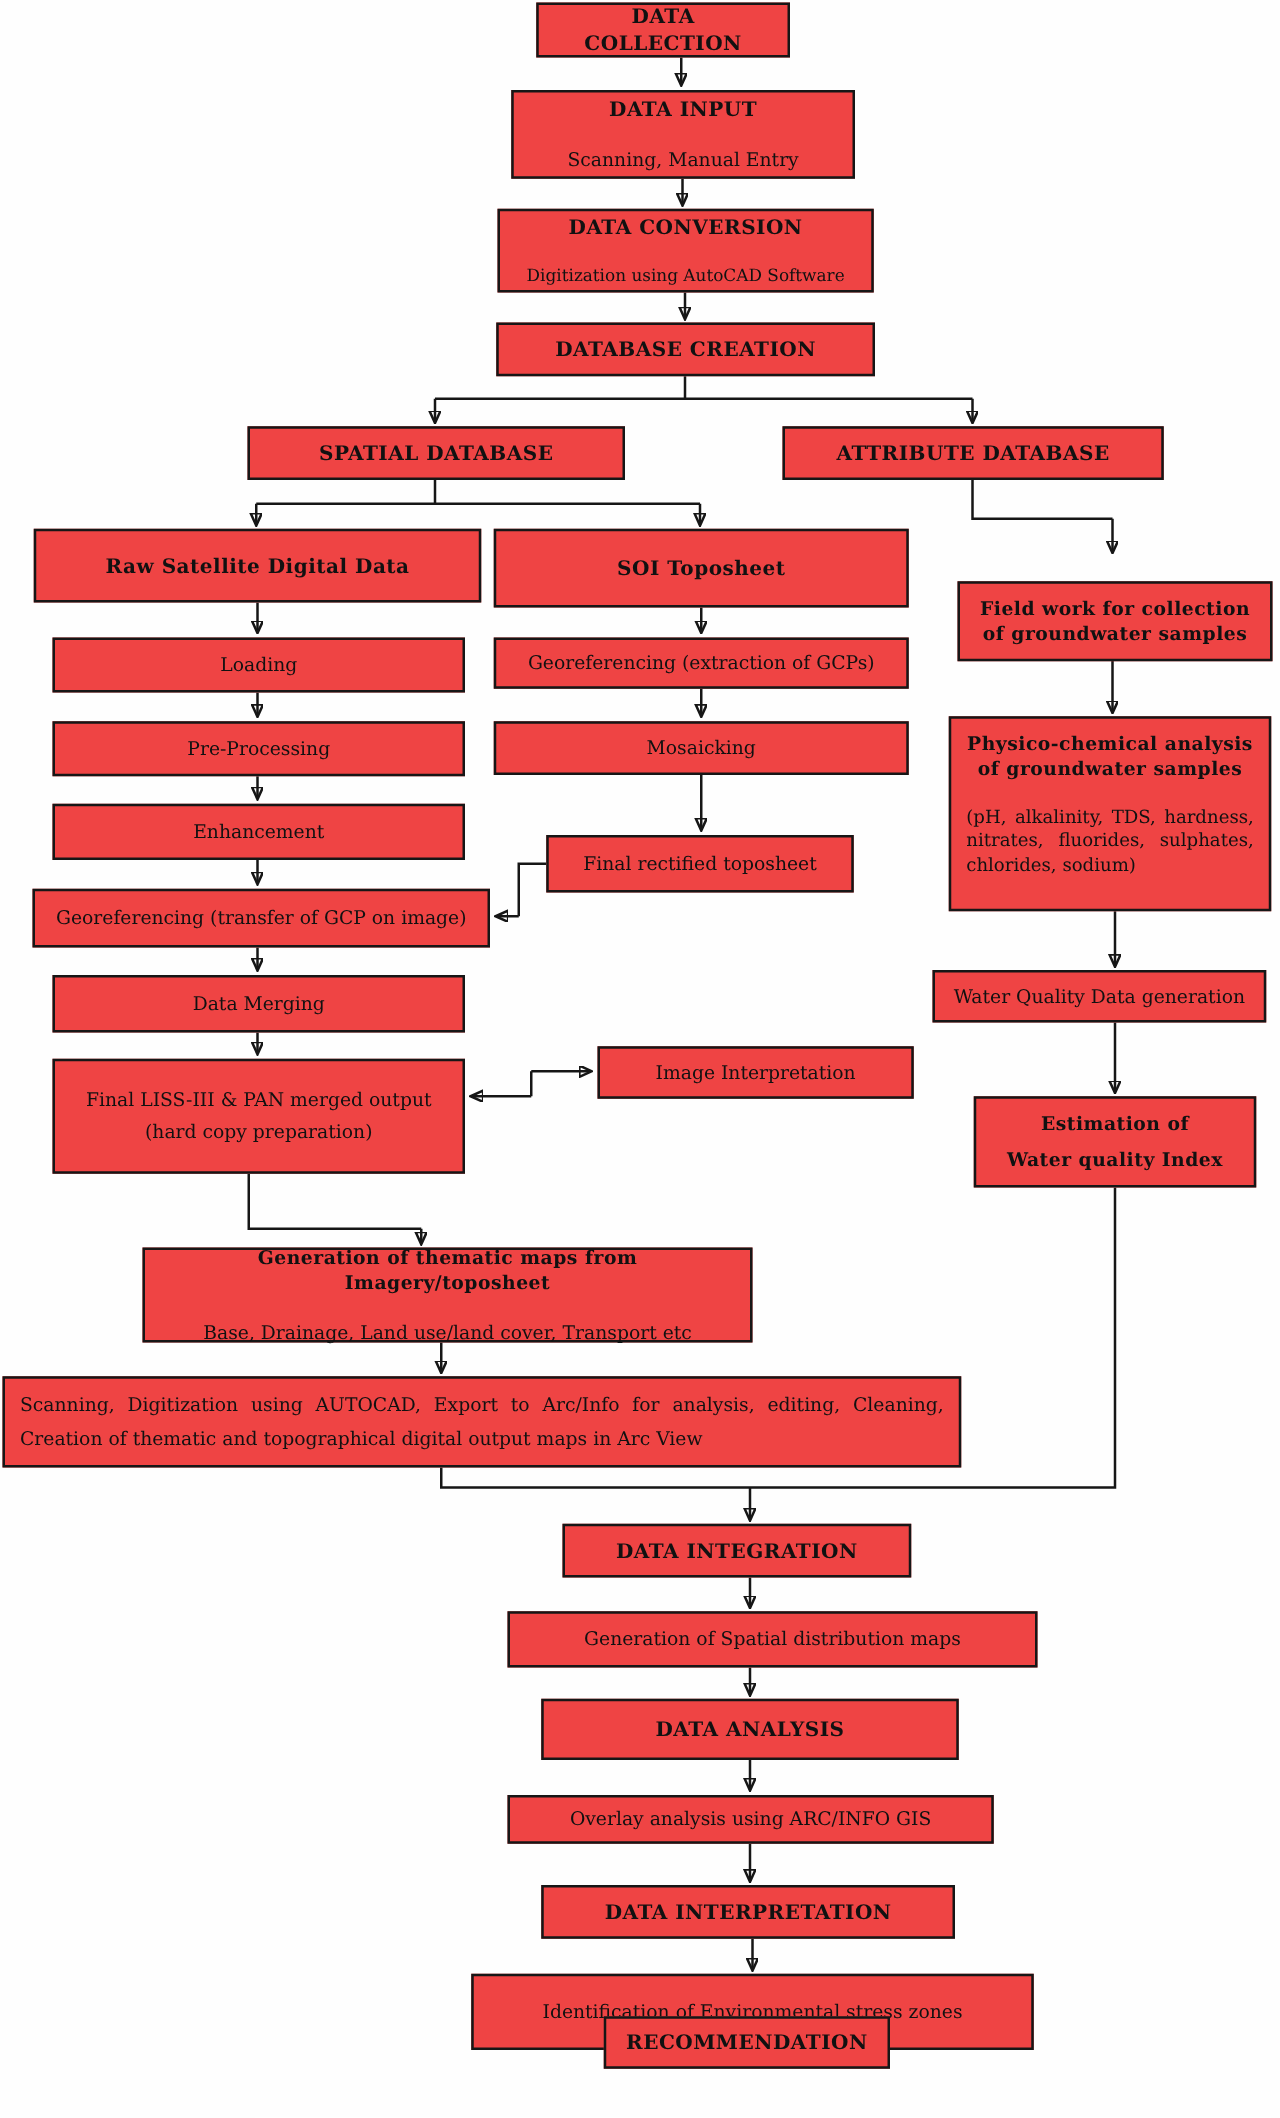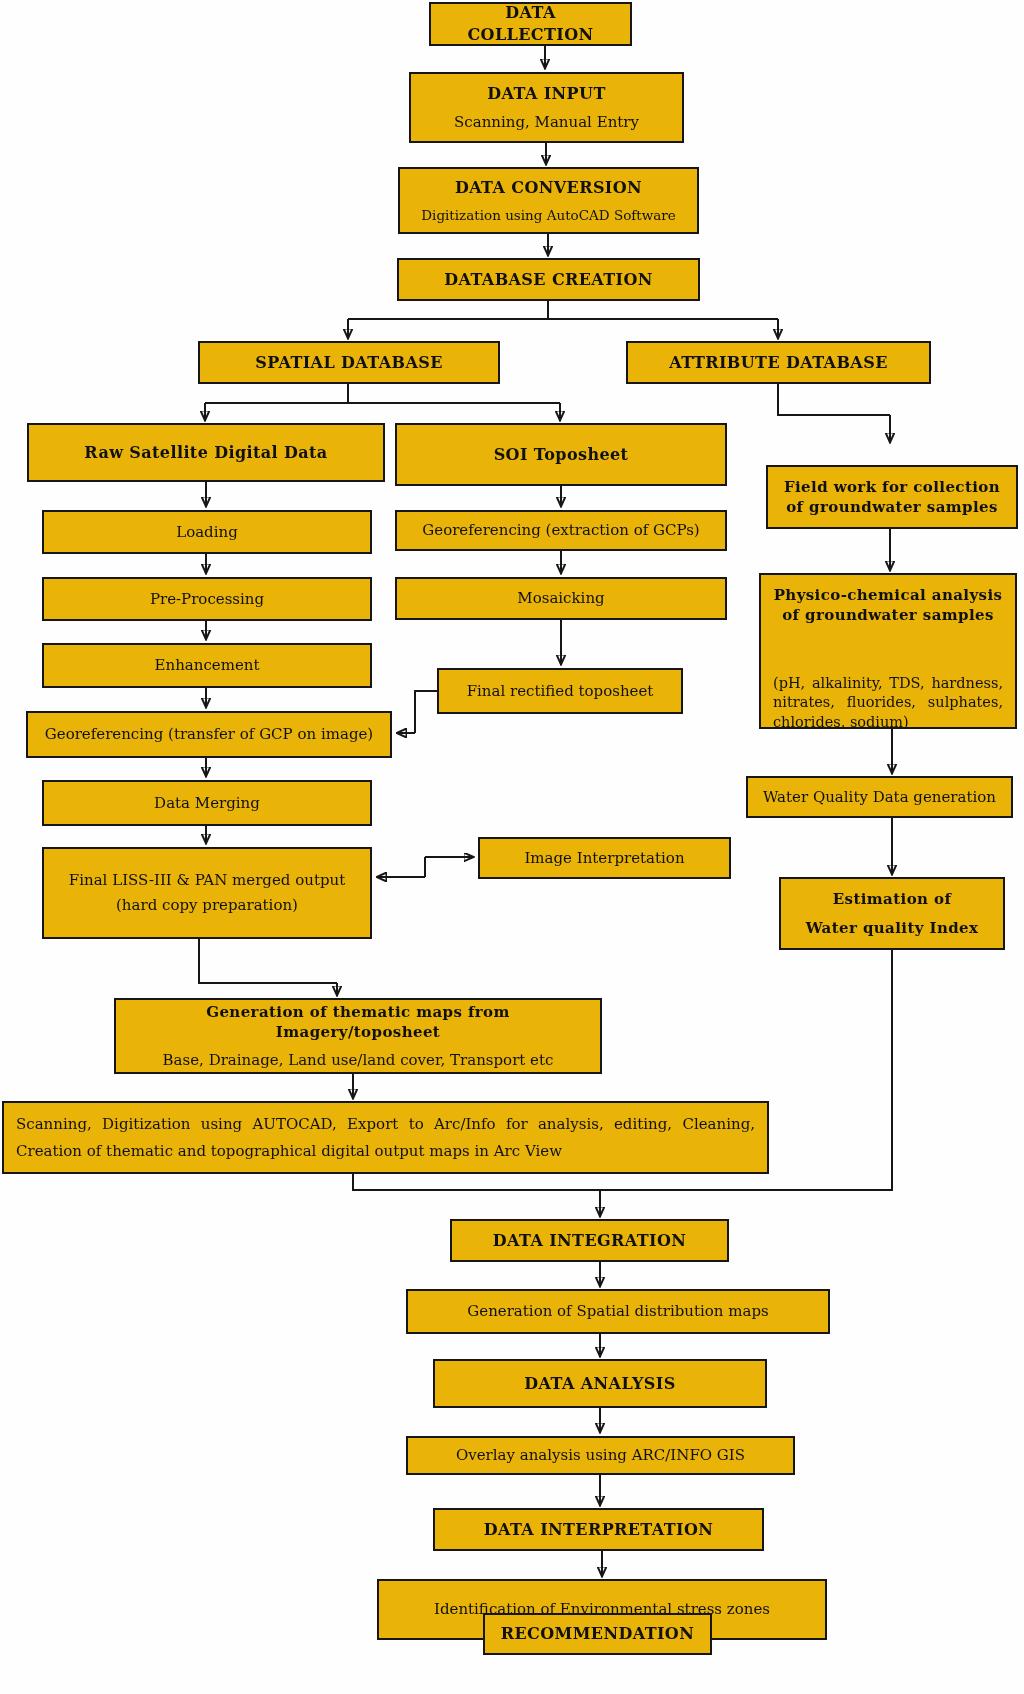--- a/index.html
+++ b/index.html
@@ -1,26 +1,26 @@
 <!DOCTYPE html>
 <html><head>
 <meta charset="utf-8">
 <style>
   html,body{margin:0;padding:0;background:#ffffff;}
   body{width:1024px;height:1694px;position:relative;font-family:"DejaVu Serif","Liberation Serif",serif;color:#111;}
   #canvas{position:absolute;left:0;top:0;width:1024px;height:1694px;background:#fefefe;overflow:hidden;}
-  .node{position:absolute;background:#eab308;border:2px solid #161616;box-sizing:border-box;
+  .node{position:absolute;background:#ef4444;border:2px solid #161616;box-sizing:border-box;
         display:flex;flex-direction:column;justify-content:center;align-items:center;
         text-align:center;padding:13px 12px;line-height:1.35;}
   .node .t{font-weight:bold;font-size:16px;letter-spacing:.4px;}
   .node .s{font-size:15px;}
   .node .s.small{font-size:13.5px;}
-  .node.justify{align-items:flex-start;text-align:justify;gap:40px;}
+  .node.justify{align-items:flex-start;text-align:justify;}
   .node.justify .s{text-align:justify;width:100%;}
-  .node .gap{margin-top:8px;}
+  .node .gap{margin-top:19px;}
   .est .t{line-height:1.9;}
   svg.wires{position:absolute;left:0;top:0;pointer-events:none;}
   svg.wires line, svg.wires path{stroke:#161616;stroke-width:2;fill:none;}
 </style>
 </head>
 <body>
 
 <div id="canvas">
 
   <svg class="wires" width="1024" height="1694" viewBox="0 0 1024 1694">

